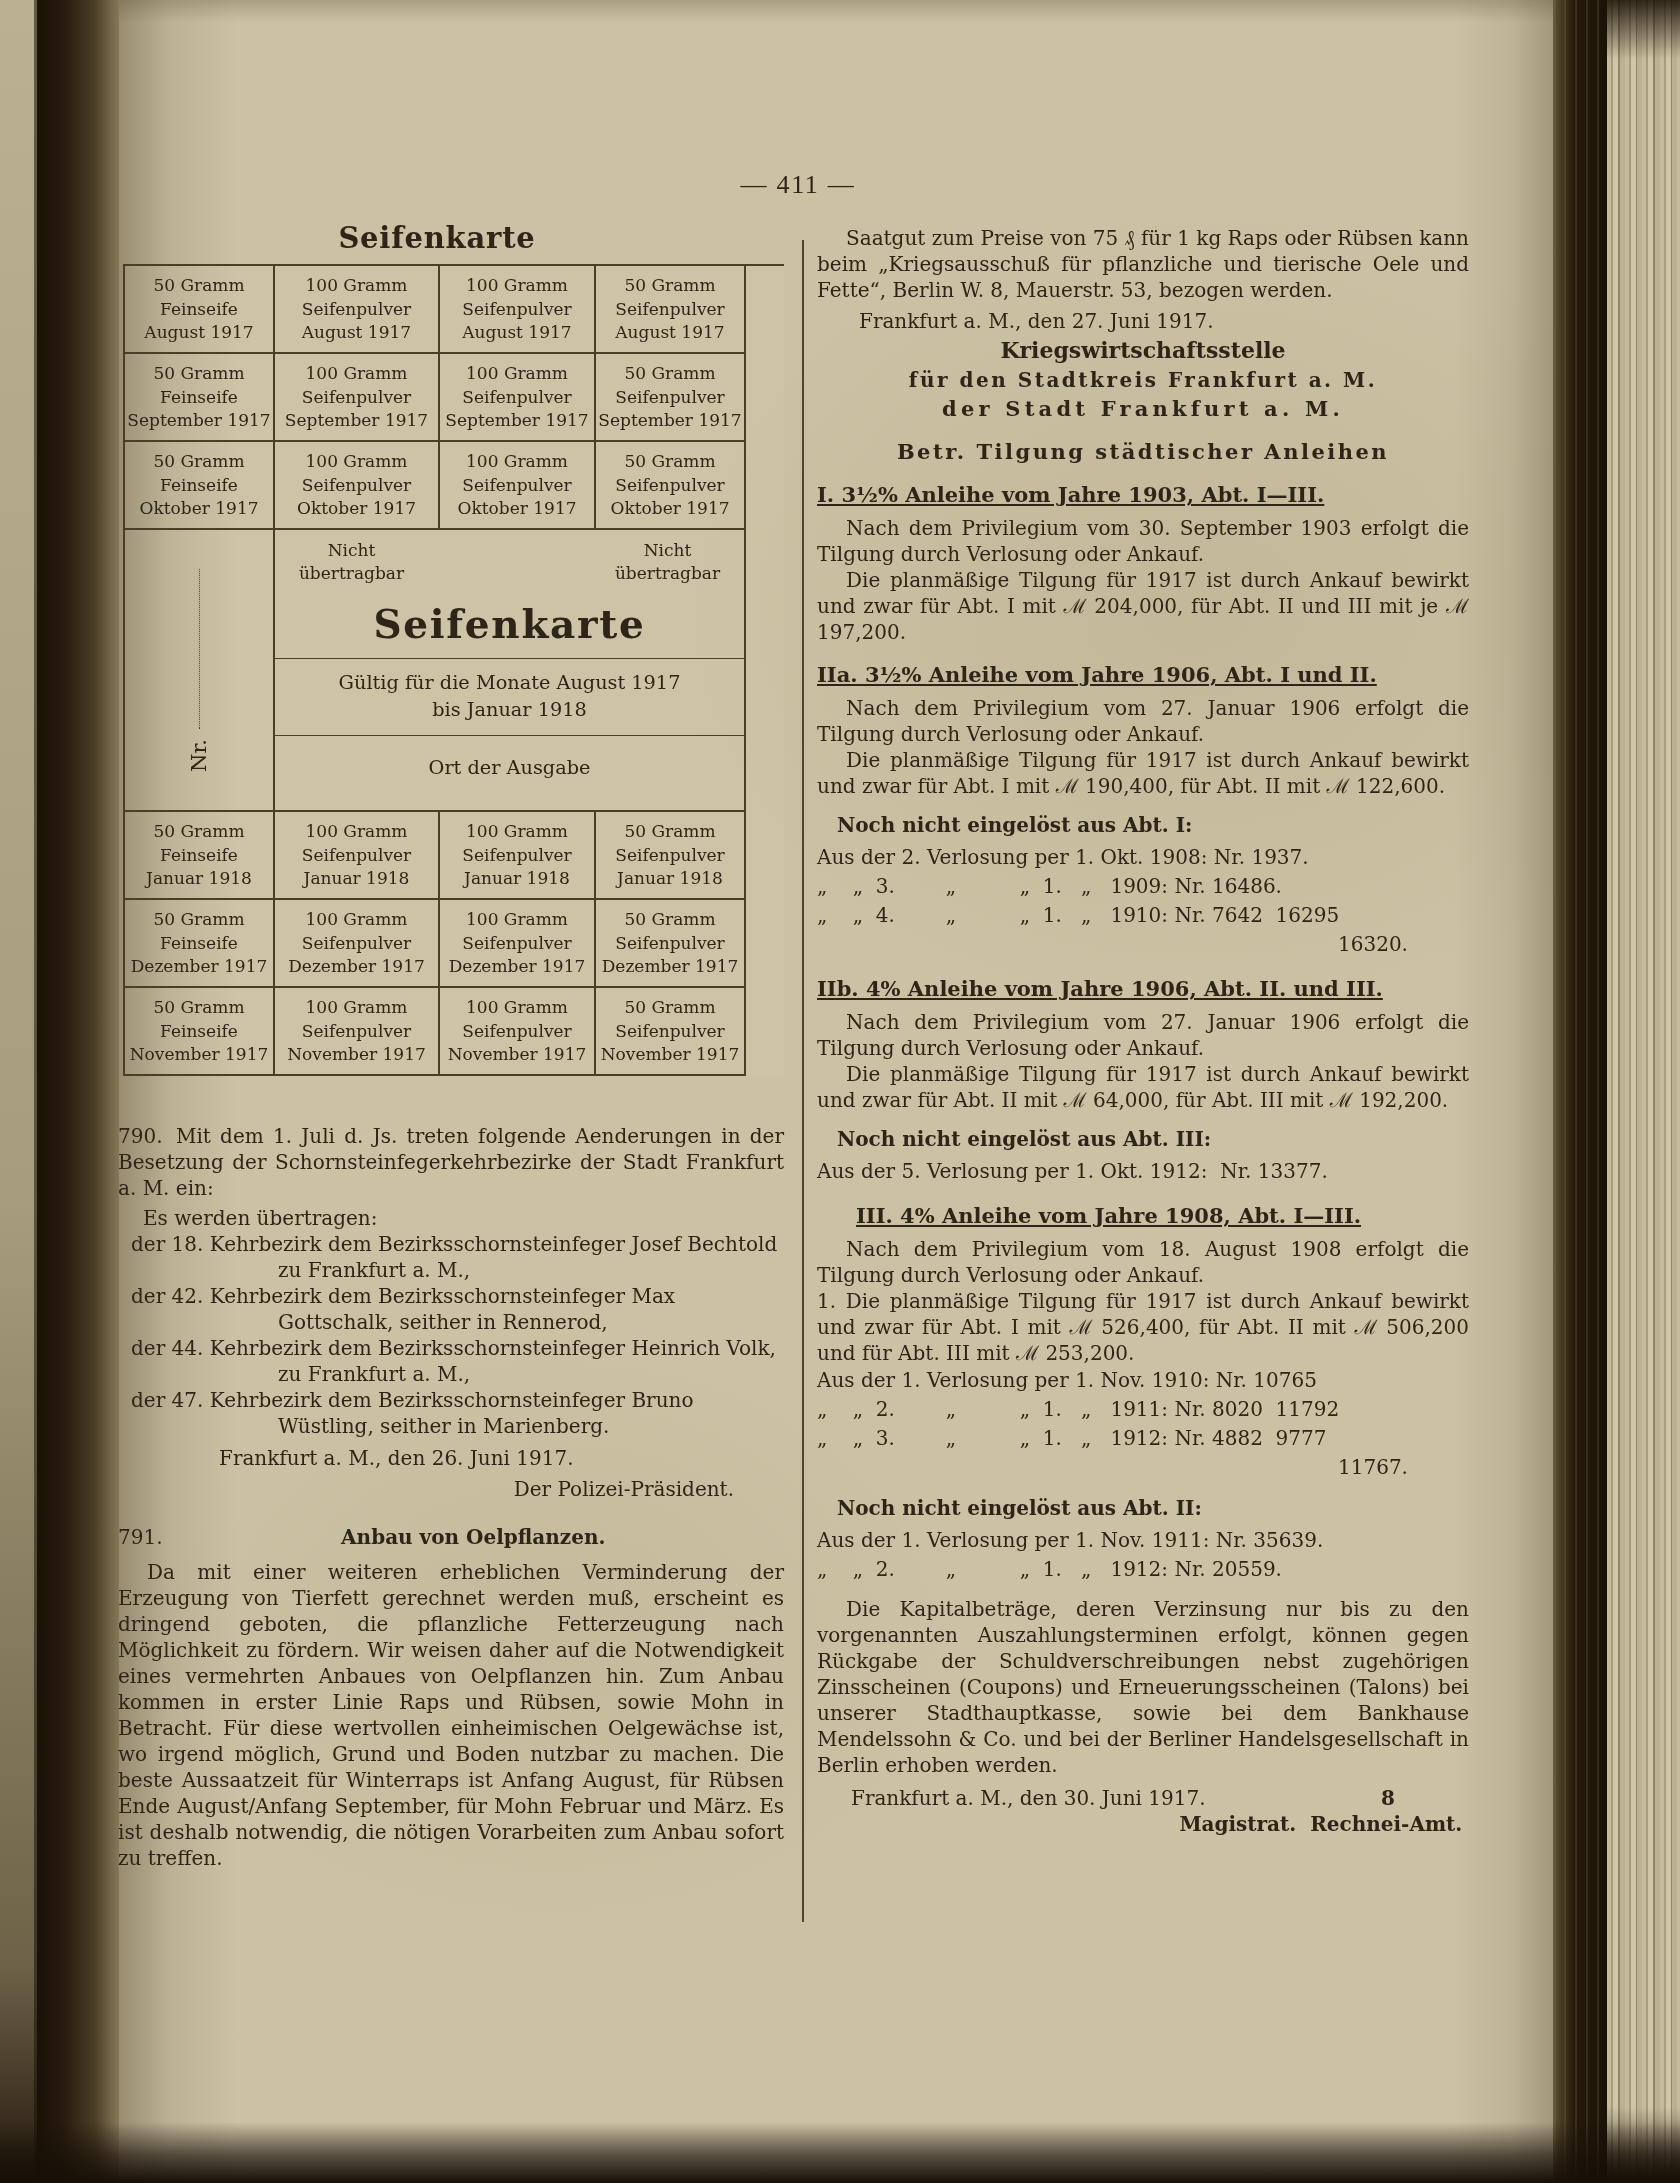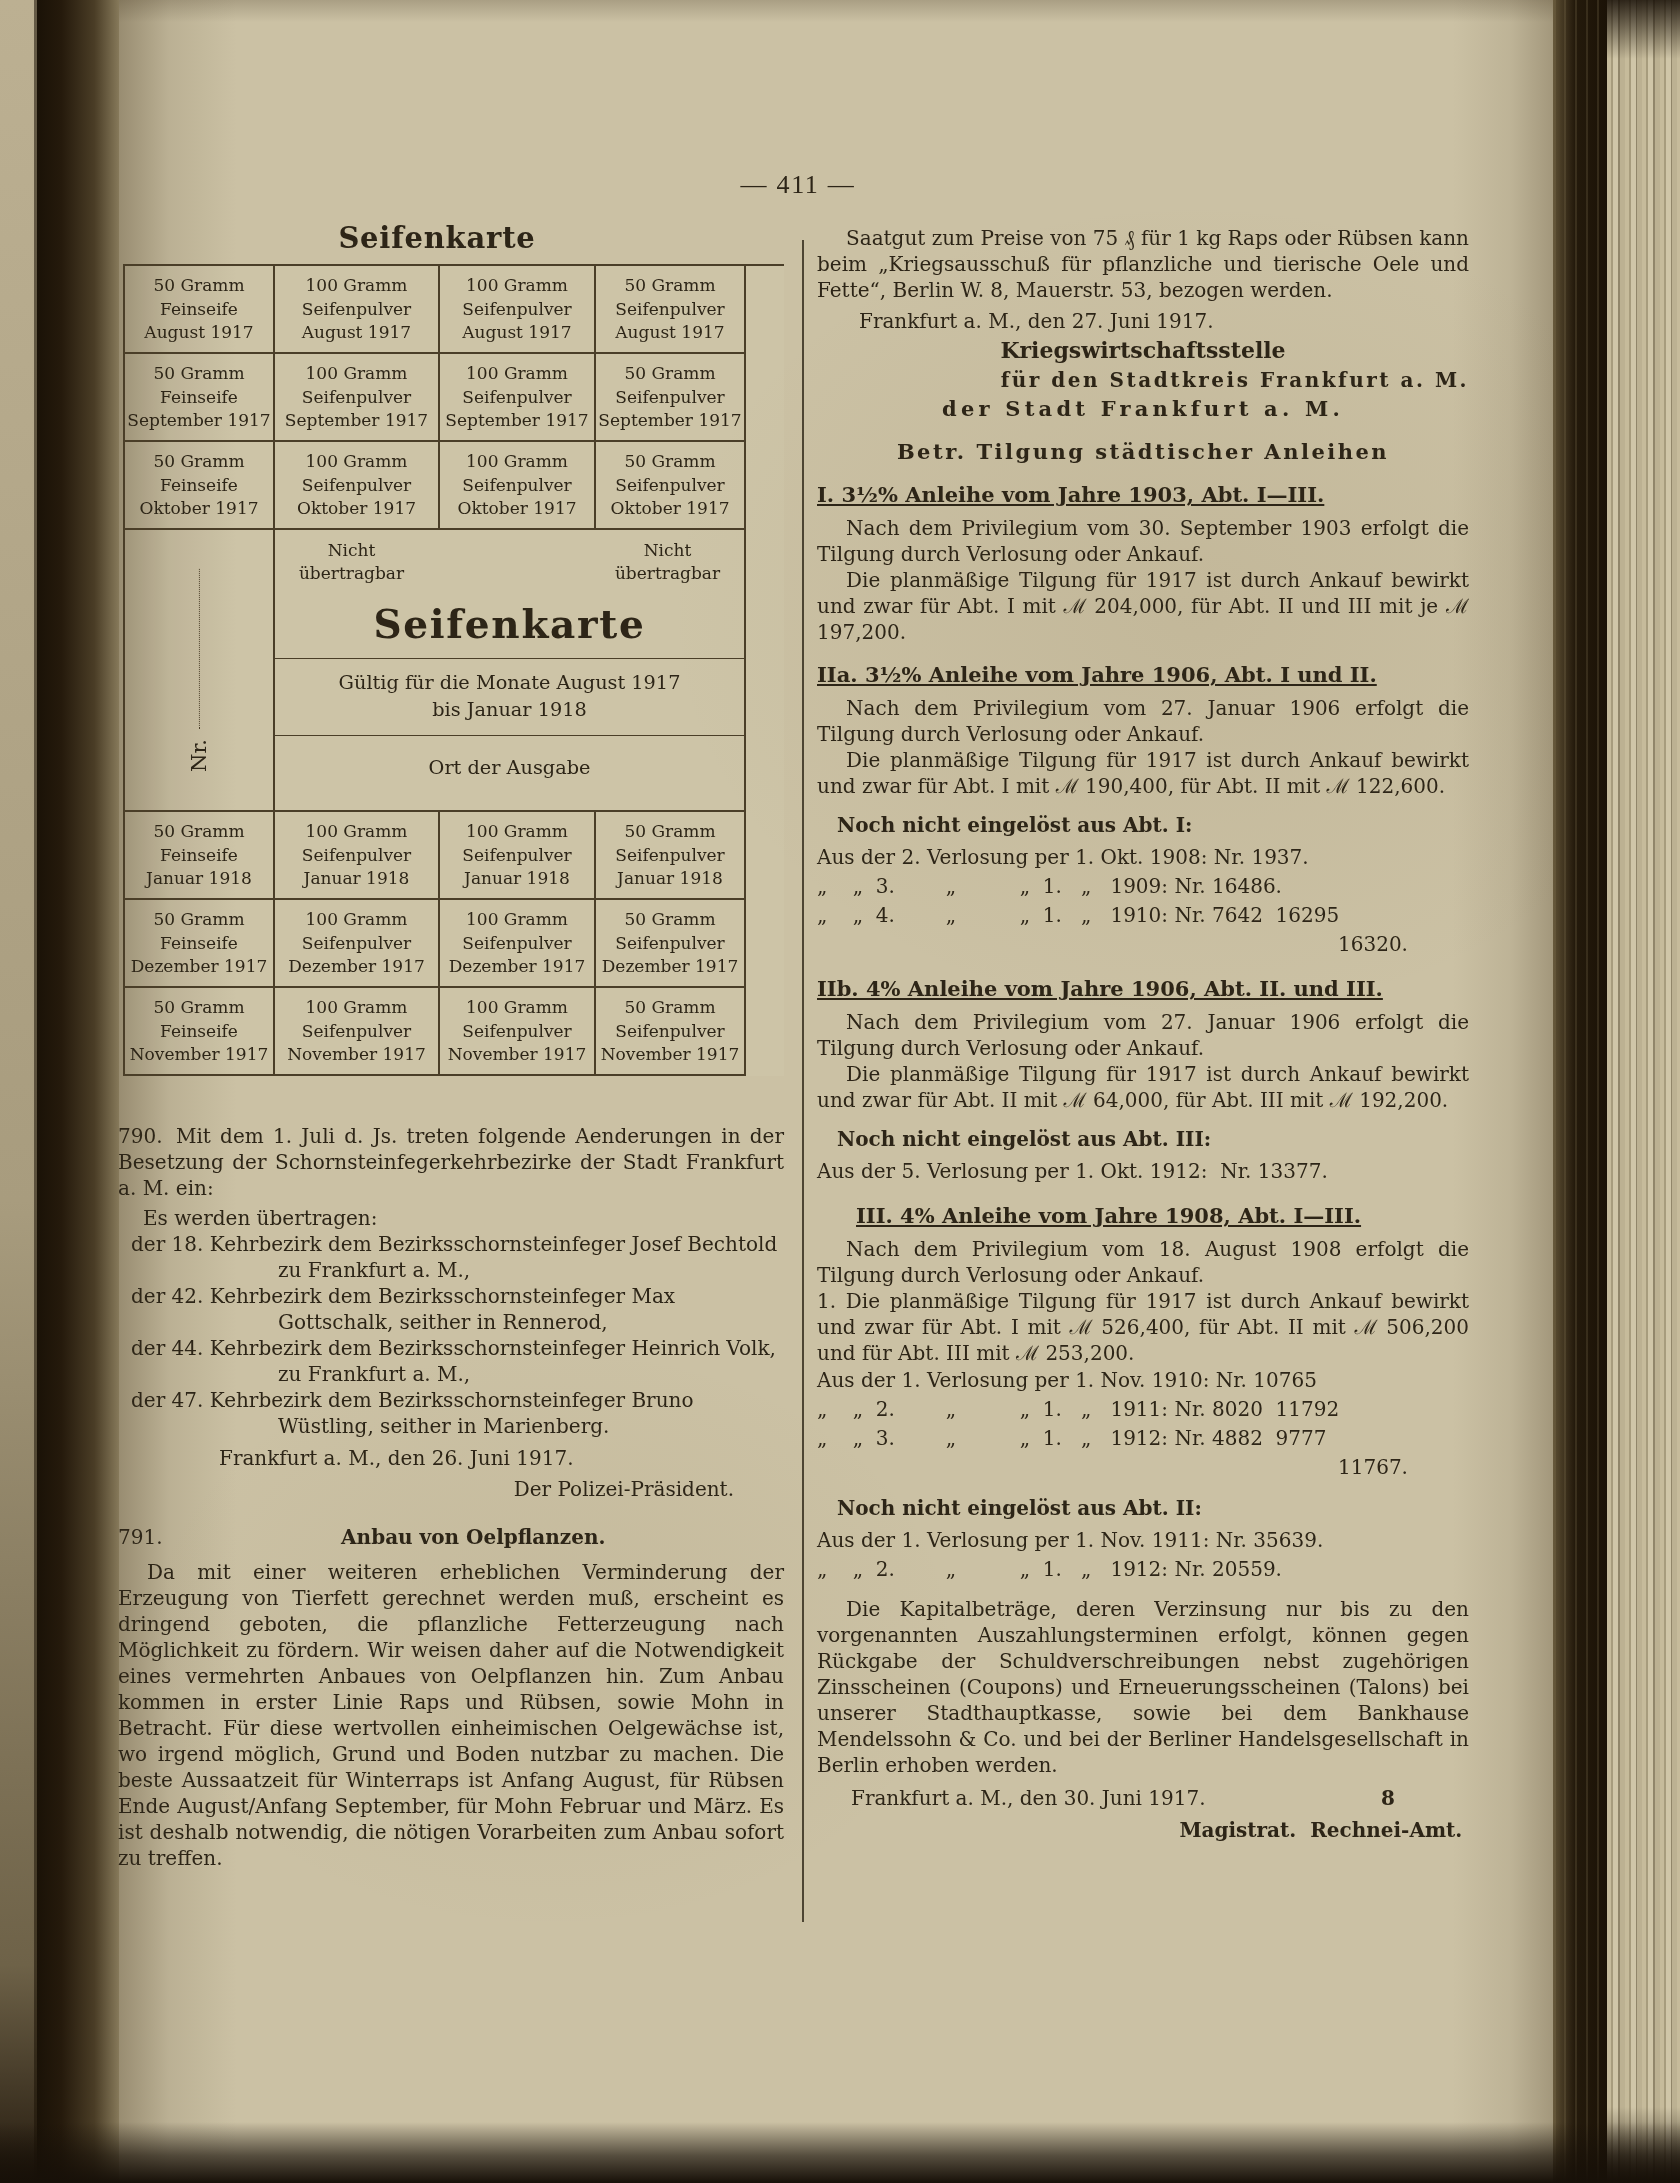--- a/index.html
+++ b/index.html
@@ -83,34 +83,34 @@
   .dateline-l { margin-left:101px; margin-top:6.7px; }
   .sig-l { text-align:right; padding-right:50px; margin-top:5px; }
   .i791-head { display:flex; margin-top:22px; }
   .i791-title { flex:1; text-align:center; font-weight:bold; }
   .i791-body { margin-top:8.4px; }
 
   
   .dateline1 { margin:5px 0 3.4px 42px; }
   .org { text-align:center; font-weight:bold; }
   .org1 { font-size:22px; }
-  .org2 { letter-spacing:2.5px; margin-top:3.4px;text-align:right; }
+  .org2 { letter-spacing:2.5px; margin-top:3.4px; }
   .betr { text-align:center; font-weight:bold; letter-spacing:2.5px; font-size:21px; }
   .betr.b1 { margin-top:17px; }
   .betr.b2 { letter-spacing:4.2px; margin-top:3.4px; }
   .sec-h { font-size:21px; font-weight:bold; margin:17px 0 6.7px;text-decoration:underline; }
   .sec-h.center { padding-left:39px; }
   .sub-h { font-weight:bold; margin:13.4px 0 5px; padding-left:20px; }
   .verl { white-space:pre; line-height:29px; }
   .verl.cont { padding-left:521px; }
   .closing { margin-top:11.8px; }
   .dateline2 { display:flex; justify-content:space-between; margin-top:6.7px;
     padding-left:34px; padding-right:74px; }
   .sheet-num { font-weight:bold; }
-  .sig2 { text-align:right; font-weight:bold; padding-right:6.7px; margin-top:6px; white-space:pre; }
+  .sig2 { text-align:right; font-weight:bold; padding-right:6.7px; margin-top:0; white-space:pre; }
 </style>
 </head>
 <body>
 
 <div class="prev-edge"></div>
 <div class="gutter-left"></div>
 
 <div class="paper"></div>
 
 <div class="gutter-right"></div>

